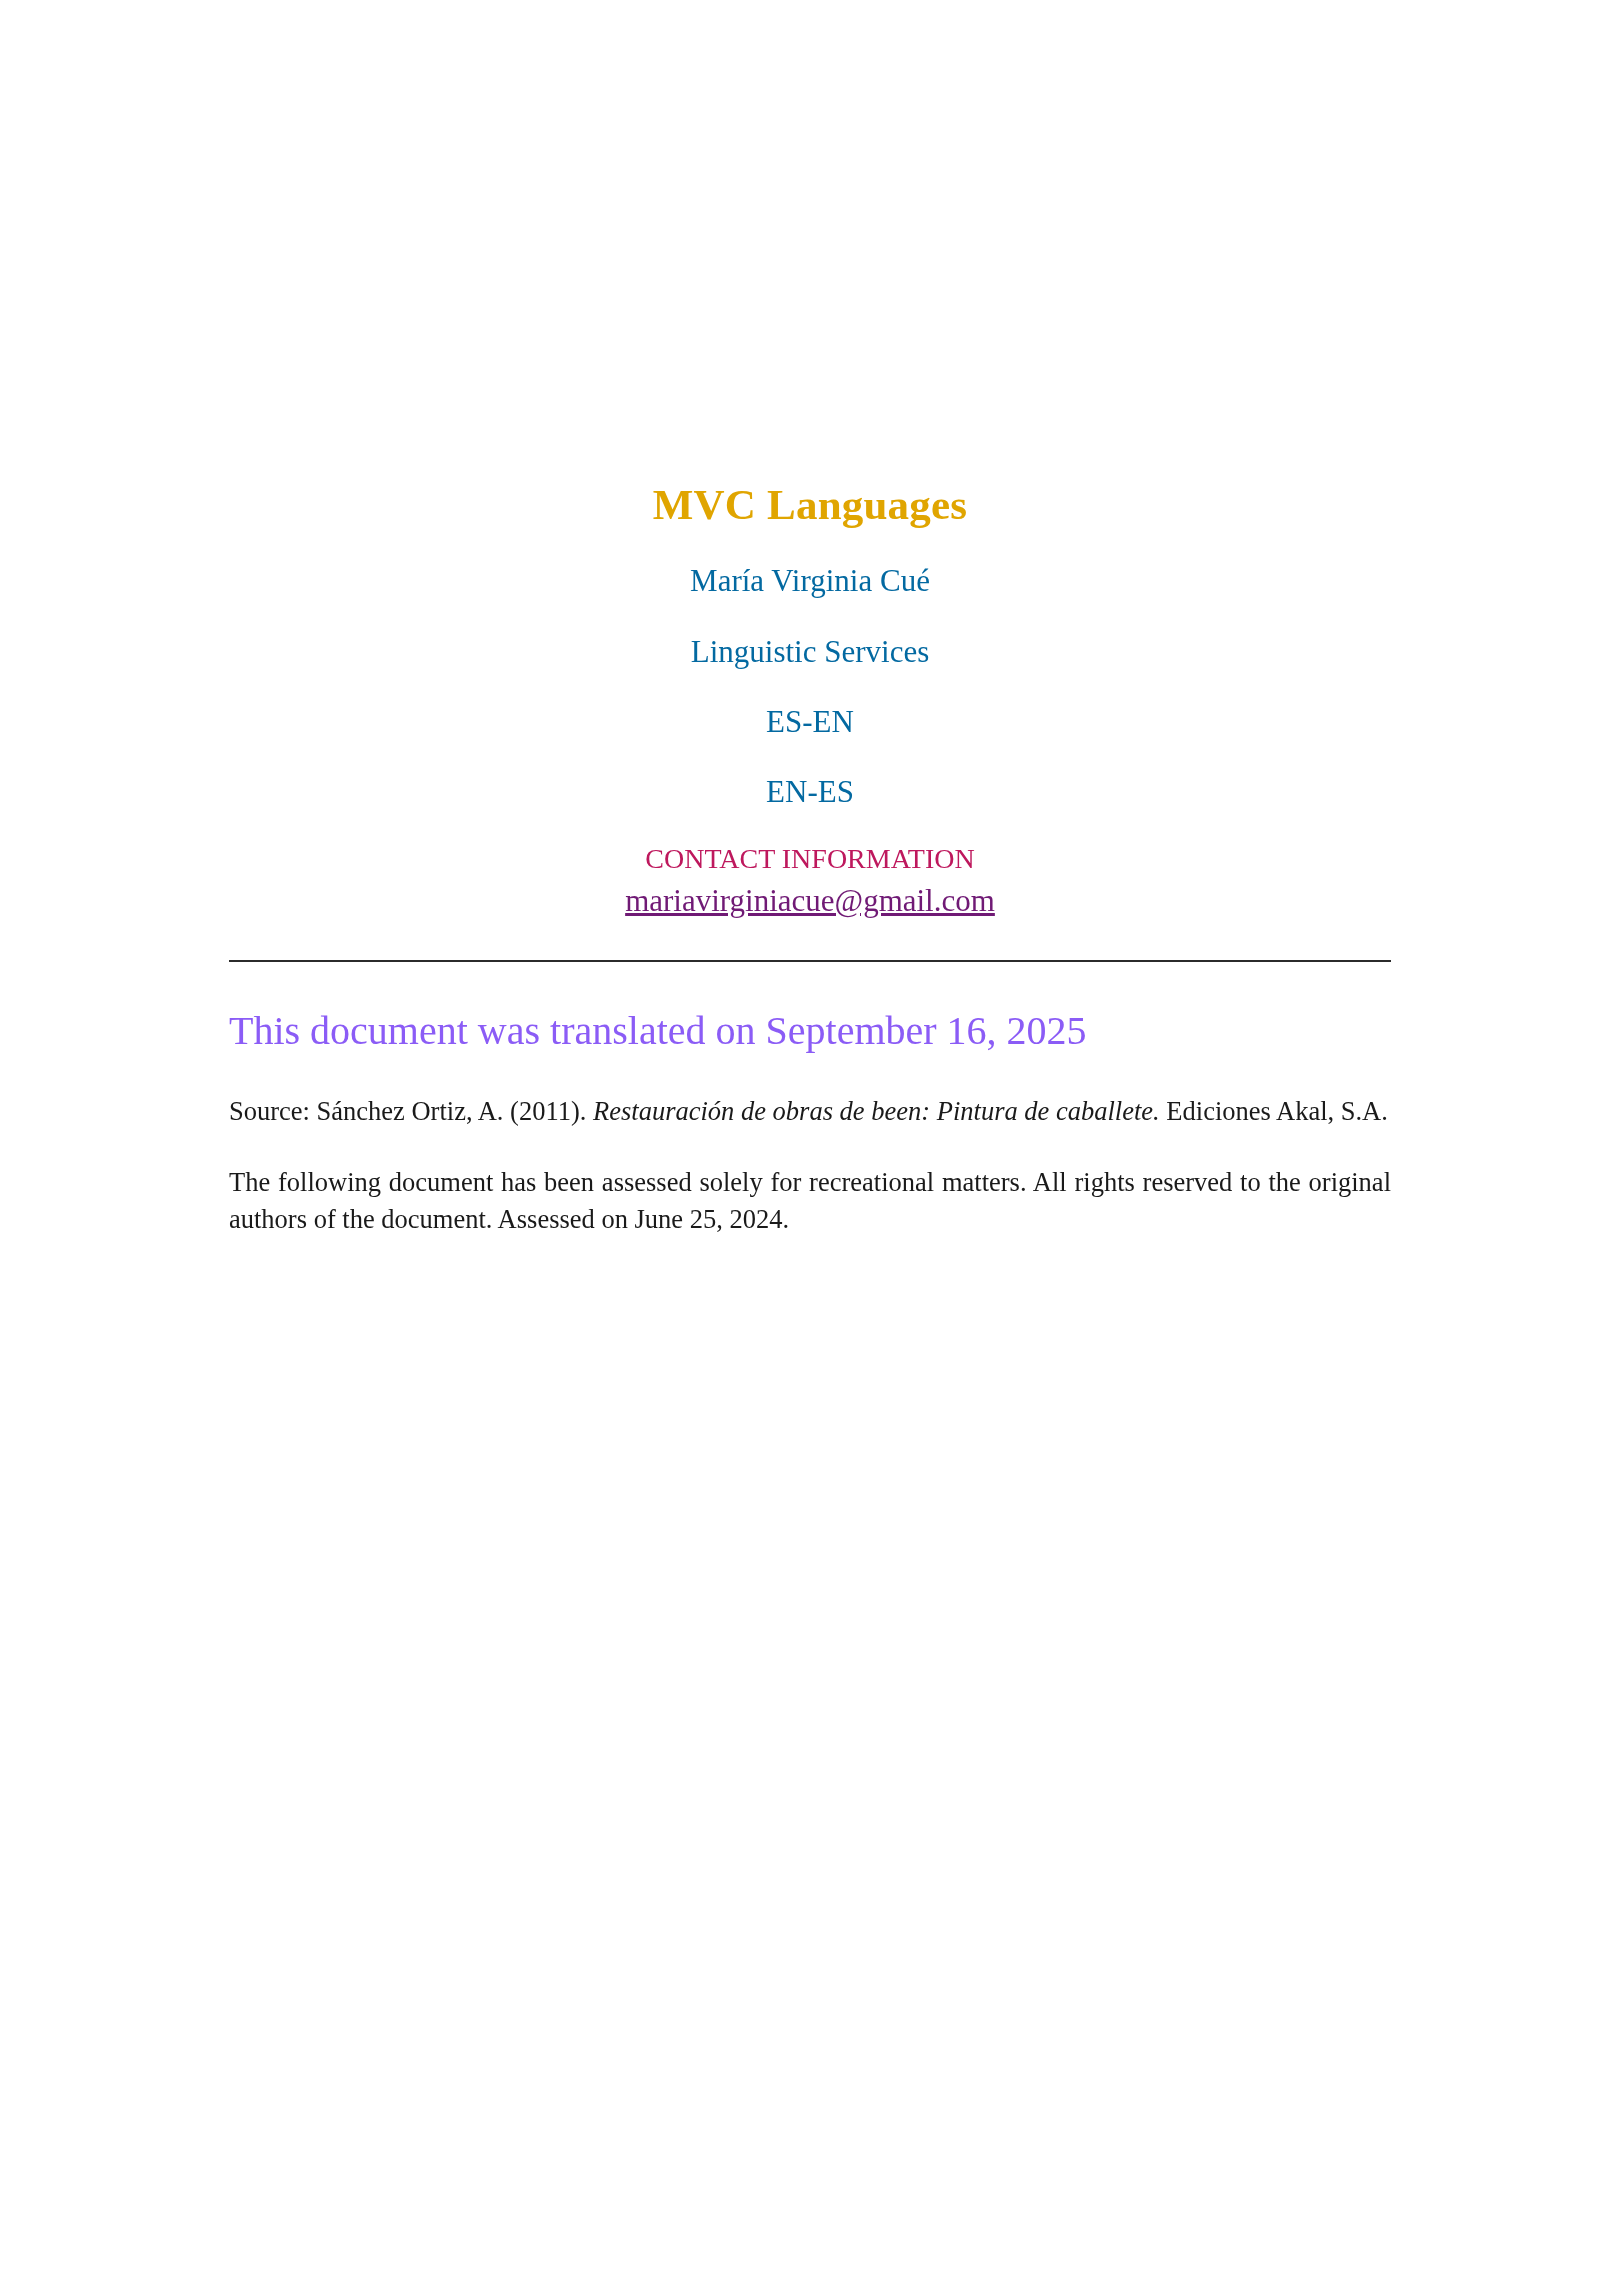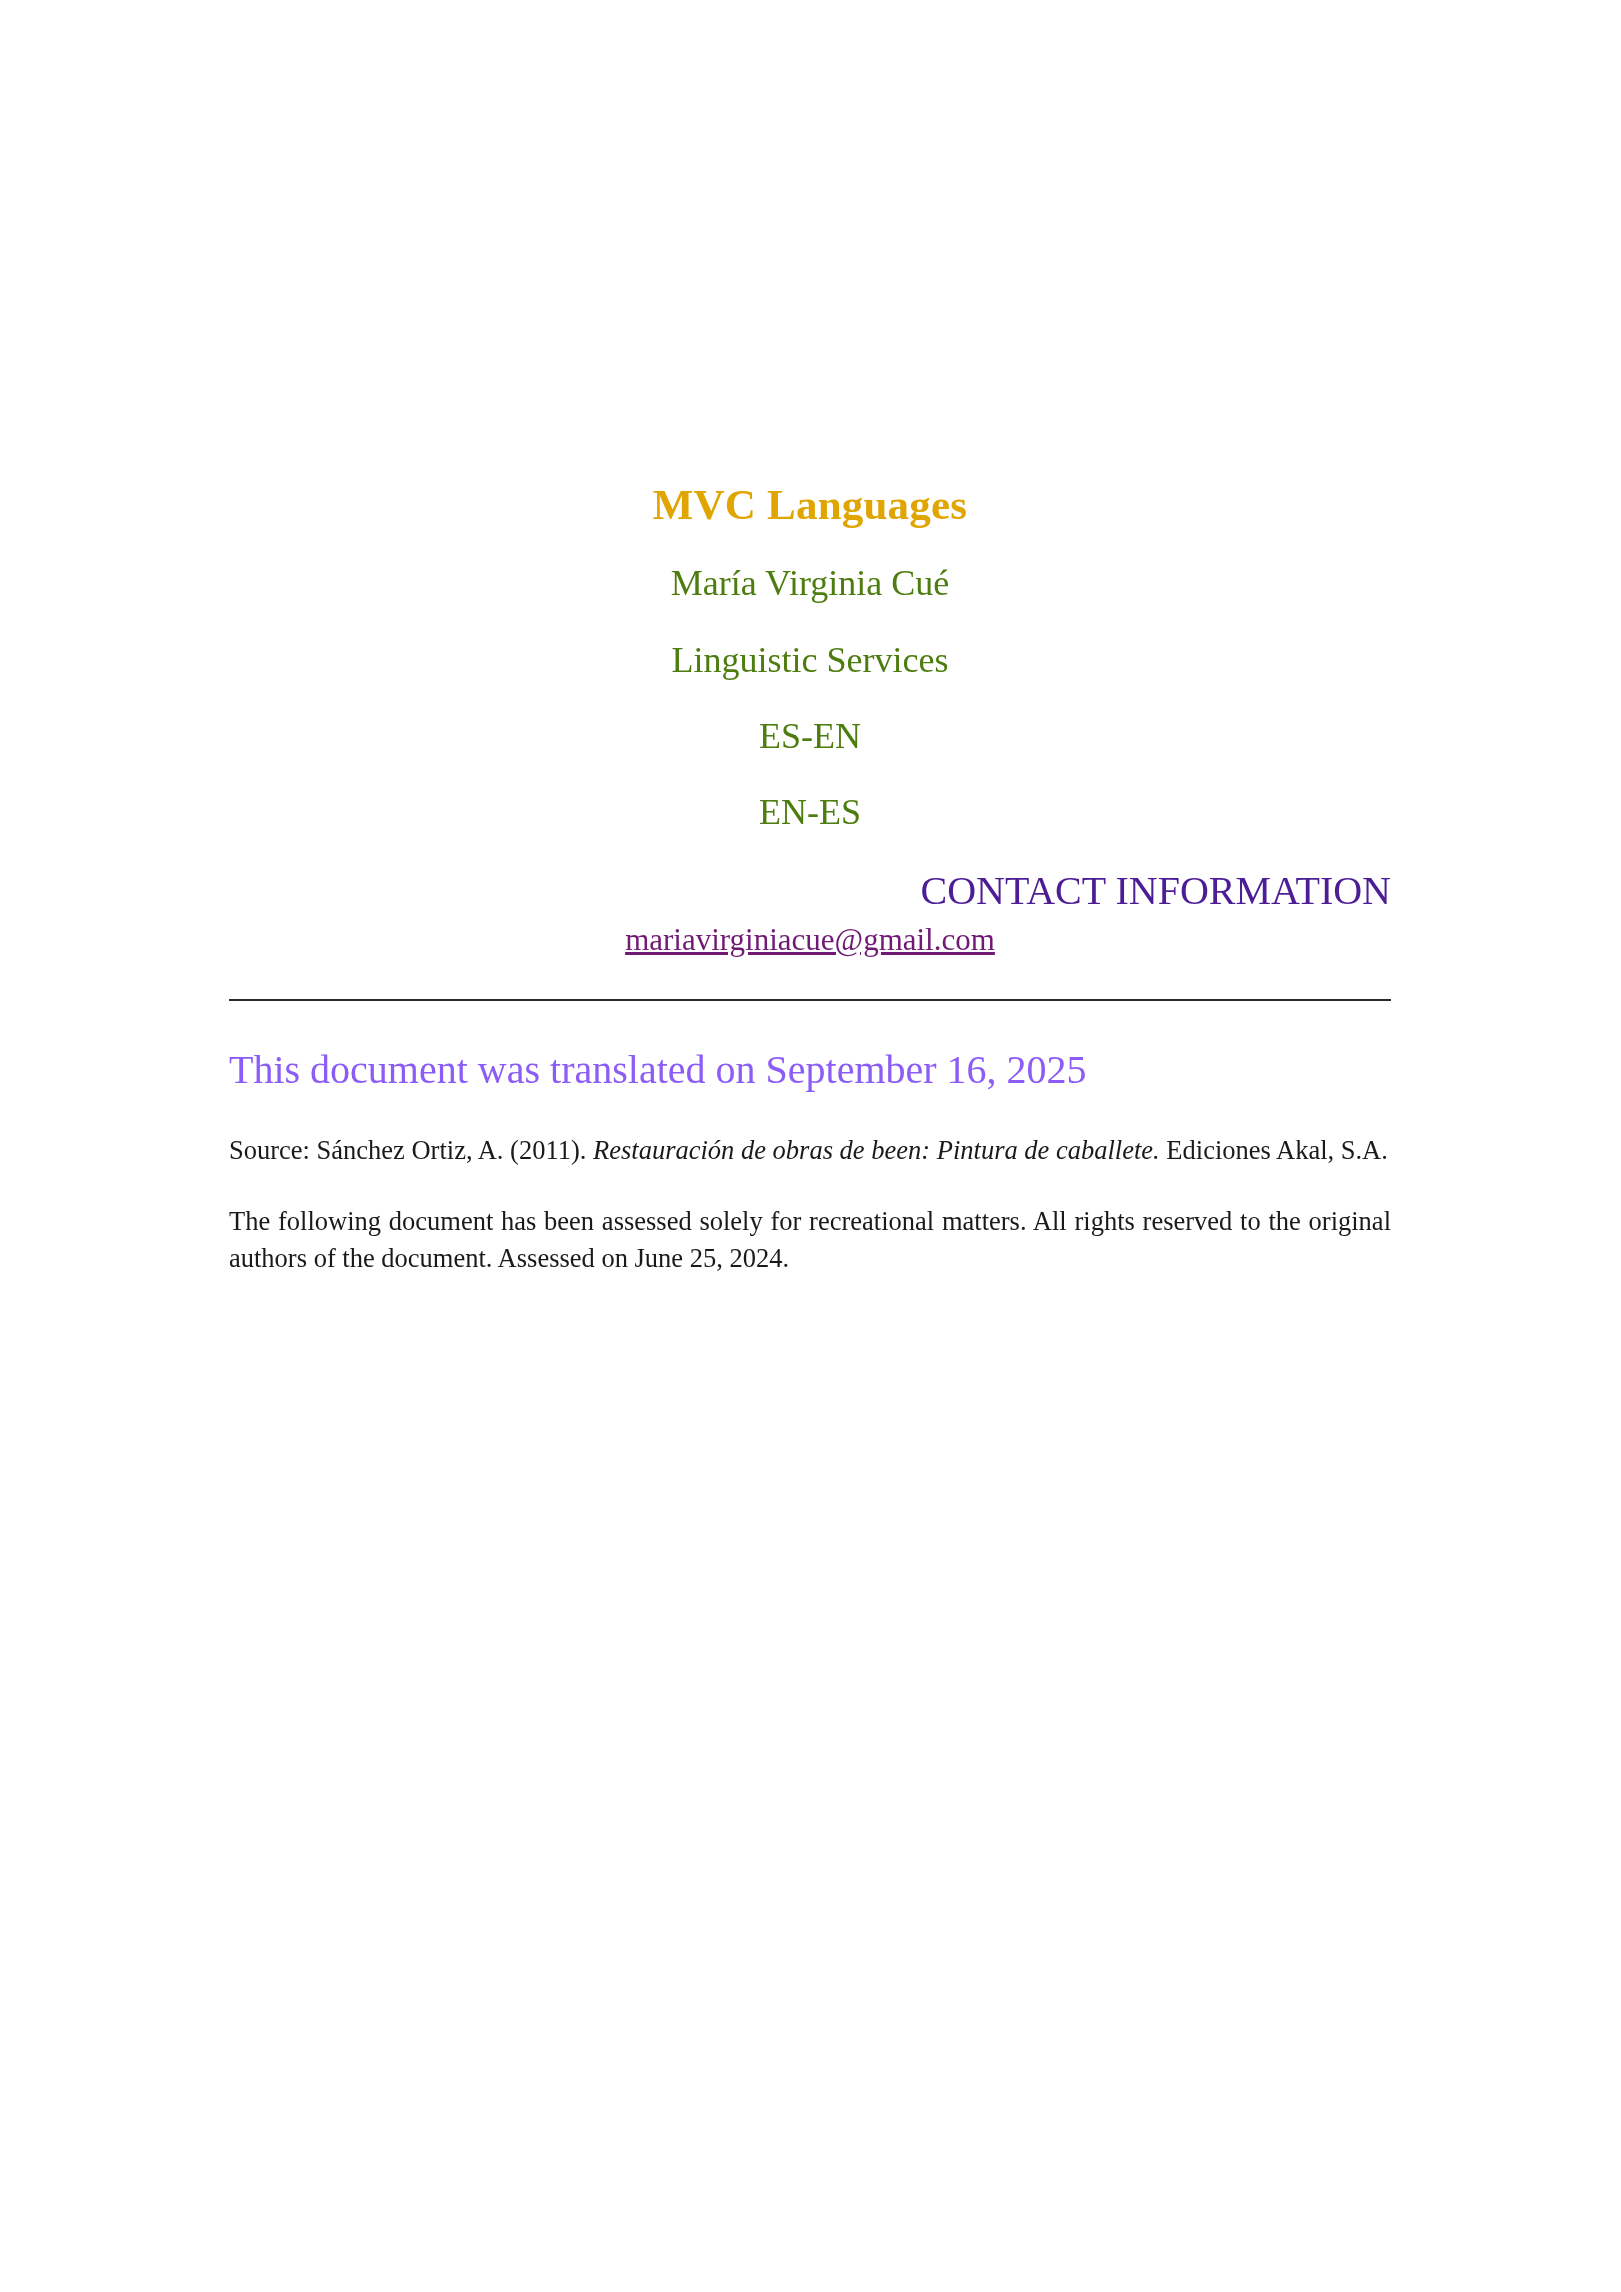--- a/index.html
+++ b/index.html
@@ -36,31 +36,30 @@
   }
   .doc-title {
     font-size: 43px;
     font-weight: bold;
     color: #e0a500;
     letter-spacing: 0.2px;
     margin: 0 0 33px 0;
     line-height: 1.15;
   }
   .sub-line {
-    font-size: 36px;
-    color: #4d7c0f;
+    font-size: 31px;
+    color: #0369a1;
     margin: 0 0 33px 0;
     line-height: 1.2;
     text-align: center;
   }
   .contact-line {
-    font-size: 40px;
-    color: #4c1d95;
+    font-size: 28px;
+    color: #be185d;
     margin: 0 0 7.8px 0;
-    text-align: right;
   }
   .email-link {
     font-size: 31px;
     color: #701a75;
     text-decoration: underline;
     display: inline-block;
     margin: 0;
   }
   .divider {
     margin: 41px 0 0 0;

